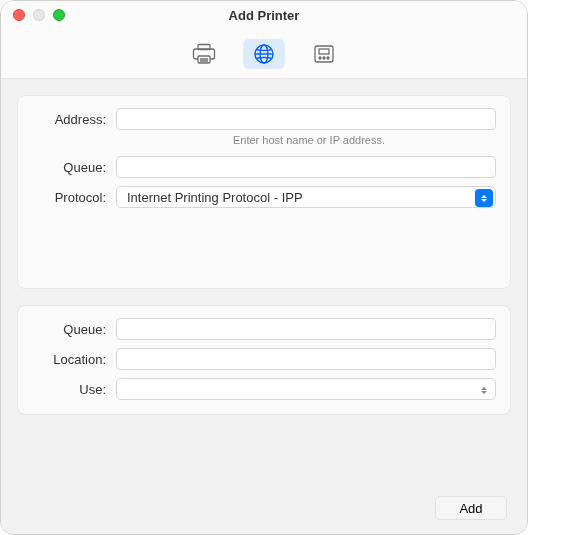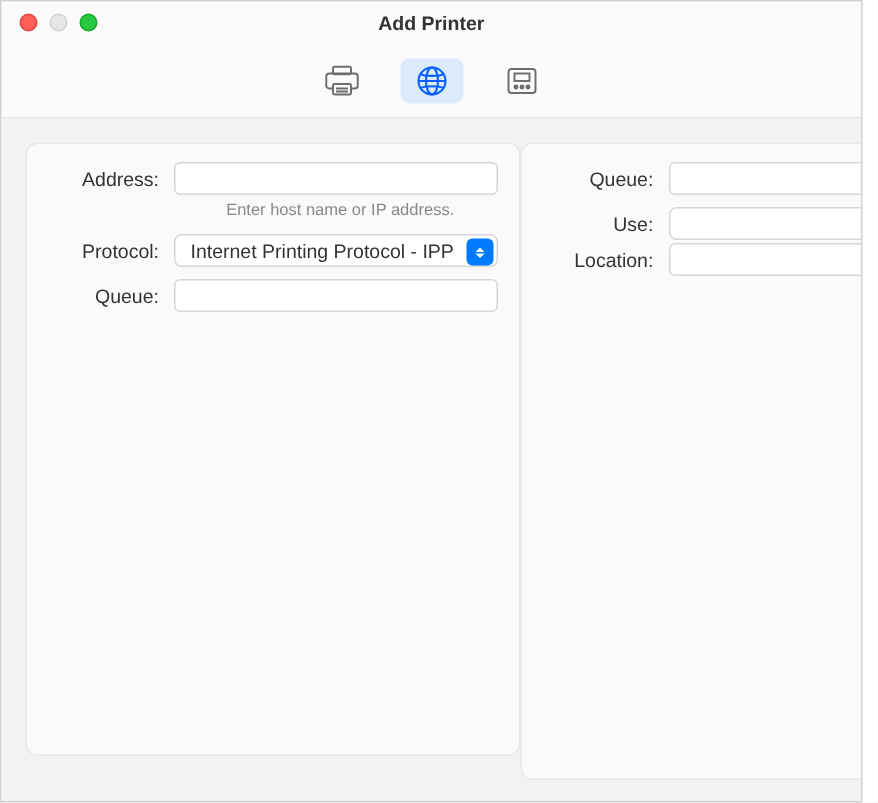--- a/index.html
+++ b/index.html
@@ -8,25 +8,25 @@
       box-sizing: border-box;
       font-family: -apple-system, BlinkMacSystemFont, "Helvetica Neue", Arial, sans-serif;
     }
     body {
       background: #ffffff;
       width: 585px;
       height: 535px;
       overflow: hidden;
     }
     .window {
-      width: 575px;
+      width: 528px;
       height: 535px;
       background: #ffffff;
       border: 1px solid #d0d0d0;
-      border-radius: 0;
+      border-radius: 14px;
       overflow: hidden;
       position: relative;
     }
     .titlebar {
       height: 28px;
       display: flex;
       align-items: center;
       position: relative;
       background: #fbfbfb;
     }
@@ -80,21 +80,21 @@
     }
     .seg-icon {
       width: 26px;
       height: 22px;
     }
     .content {
       background: #f2f2f2;
       height: calc(535px - 78px);
       padding: 16px;
       display: flex;
-      flex-direction: row;
+      flex-direction: column;
     }
     .panel {
       background: #fafafa;
       border: 1px solid #e8e8e8;
       border-radius: 8px;
       padding: 12px 14px;
     }
     .panel.top {
       flex: 0 0 auto;
       margin-bottom: 16px;
@@ -188,21 +188,21 @@
       justify-content: flex-end;
       padding: 12px 4px 0 4px;
     }
     .add-btn {
       min-width: 72px;
       height: 24px;
       border-radius: 5px;
       background: #f5f5f5;
       border: 1px solid #e0e0e0;
       font-size: 13px;
-      color: #15803d;
+      color: #000000;
       display: flex;
       align-items: center;
       justify-content: center;
       padding: 0 14px;
     }
   </style>
 </head>
 <body>
 
 <div class="window">
@@ -254,66 +254,66 @@
 
   <div class="content">
 
     <div class="panel top">
 
       <div class="form-row">
         <div class="form-label">Address:</div>
         <input class="text-input" value="" style="">
       </div>
       <div class="hint-row">Enter host name or IP address.</div>
+
+      <div class="form-row">
+        <div class="form-label">Queue:</div>
+        <input class="text-input" value="" style="">
+      </div>
 
       <div class="form-row">
         <div class="form-label">Protocol:</div>
         <div class="select-wrap">
           <div class="select-field">
             <span>Internet Printing Protocol - IPP</span>
             <div class="select-arrows blue">
               <div class="arrow-up"></div>
               <div class="arrow-down"></div>
             </div>
           </div>
         </div>
       </div>
 
+    </div>
+
+    <div class="panel bottom">
+
       <div class="form-row">
         <div class="form-label">Queue:</div>
         <input class="text-input" value="" style="">
       </div>
 
-    </div>
-
-    <div class="panel bottom">
-
-      <div class="form-row">
-        <div class="form-label">Queue:</div>
+      <div class="form-row">
+        <div class="form-label">Location:</div>
         <input class="text-input" value="" style="">
       </div>
 
       <div class="form-row" style="margin-bottom:2px;">
         <div class="form-label">Use:</div>
         <div class="select-wrap">
           <div class="select-field">
             <span></span>
             <div class="select-arrows gray">
               <div class="arrow-up"></div>
               <div class="arrow-down"></div>
             </div>
           </div>
         </div>
       </div>
 
-      <div class="form-row">
-        <div class="form-label">Location:</div>
-        <input class="text-input" value="" style="">
-      </div>
-
     </div>
 
     <div class="spacer"></div>
 
     <div class="footer">
       <div class="add-btn">
         <span>Add</span>
       </div>
     </div>
 

